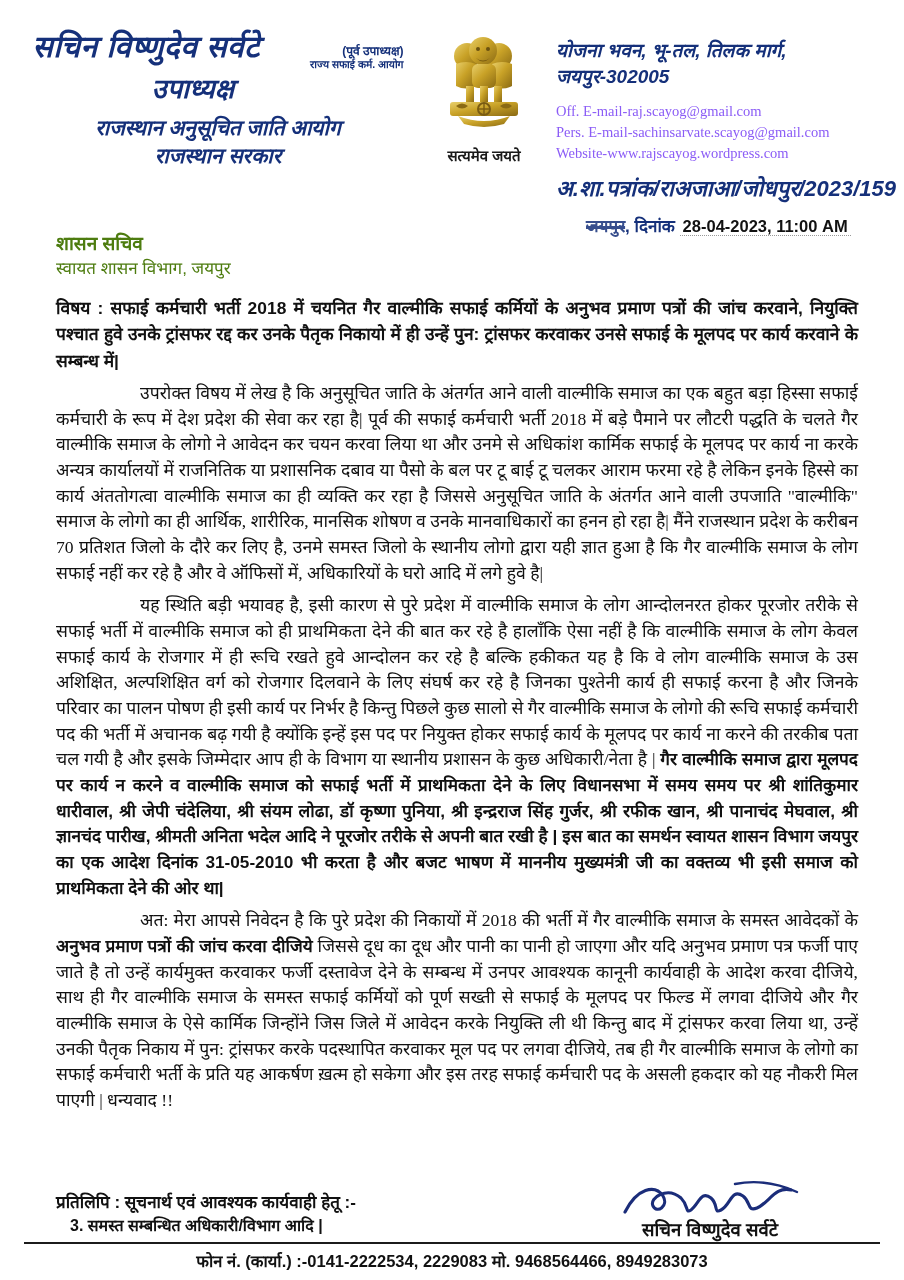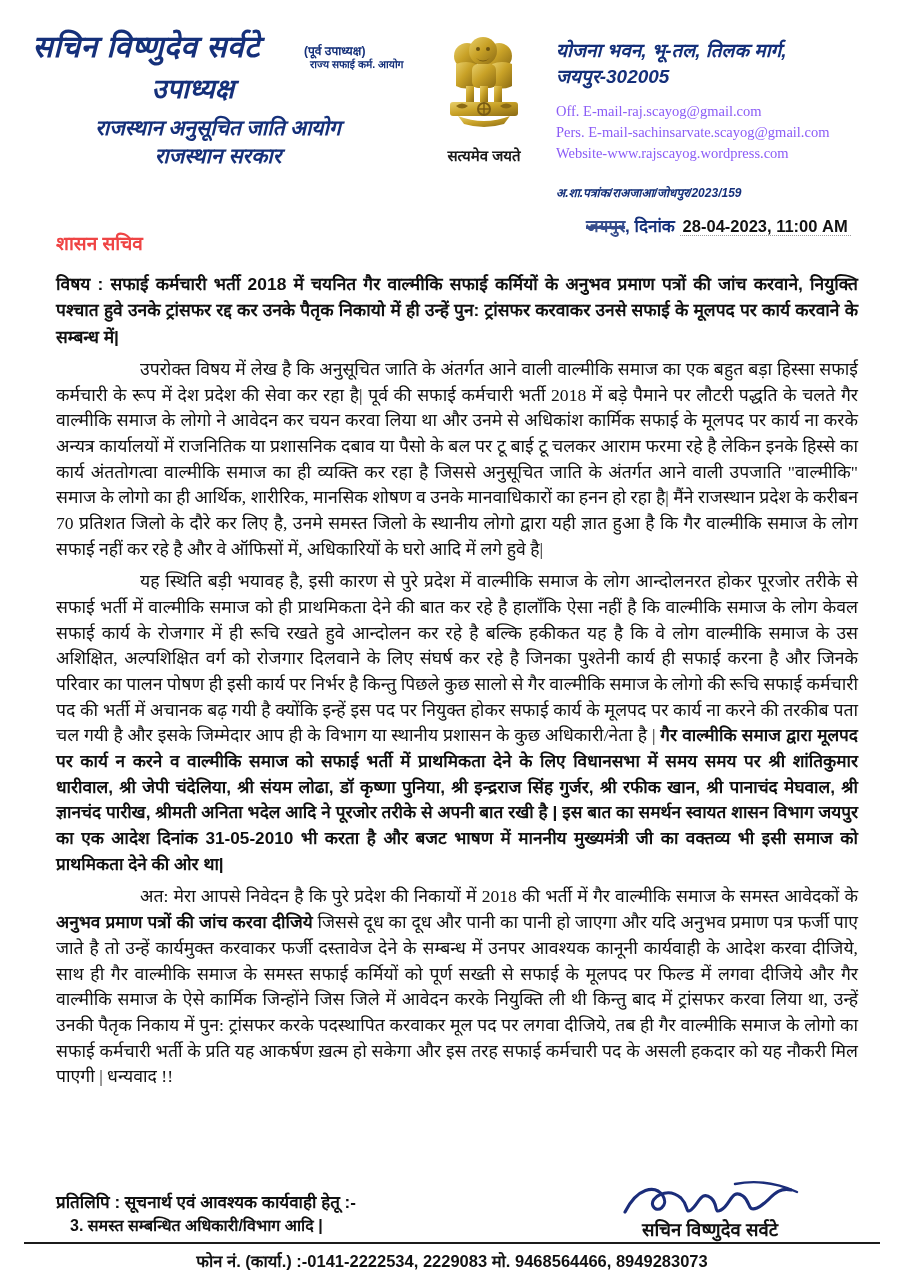--- a/index.html
+++ b/index.html
@@ -49,21 +49,21 @@
     font-size: 30px;
     font-weight: 700;
     font-style: italic;
     letter-spacing: 0.5px;
     color: #15307a;
     line-height: 1.15;
     white-space: nowrap;
   }
   .former-wrap {
     padding-top: 14px;
-    text-align: center;
+    text-align: right;
     line-height: 1.2;
   }
   .former-post {
     font-family: "Liberation Sans", "DejaVu Sans", sans-serif;
     font-size: 12px;
     font-weight: 600;
     color: #15307a;
     display: block;
     white-space: nowrap;
   }
@@ -137,23 +137,23 @@
     color: #15307a;
   }
   .contact {
     margin-top: 12px;
     font-family: "Liberation Serif", "DejaVu Serif", serif;
     font-size: 14.5px;
     line-height: 1.45;
     color: #8b5cf6;
   }
   .refno {
-    margin-top: 20px;
-    font-family: "Liberation Sans", "DejaVu Sans", sans-serif;
-    font-size: 12px;
+    margin-top: 8px;
+    font-family: "Liberation Sans", "DejaVu Sans", sans-serif;
+    font-size: 22px;
     font-weight: 700;
     font-style: italic;
     color: #15307a;
     white-space: nowrap;
   }
 
   
   .dateline {
     position: absolute;
     left: 586px;
@@ -183,21 +183,21 @@
   .body-area {
     position: absolute;
     left: 0;
     top: 232px;
     right: 0;
     padding: 0 46px 0 56px;
     box-sizing: border-box;
   }
   .recipient {
     font-family: "Liberation Sans", "DejaVu Sans", sans-serif;
-    color: #ef4444;
+    color: #4d7c0f;
   }
   .recipient .r1 {
     font-size: 19px;
     font-weight: 700;
     line-height: 1.3;
   }
   .recipient .r2 {
     font-size: 17px;
     font-weight: 400;
     line-height: 1.35;
@@ -358,20 +358,21 @@
       <span class="struck">जयपुर</span>,
       <span>दिनांक</span>
       <span class="date-val">28-04-2023, 11:00 AM</span>
     </div>
   </div>
 
   <div class="body-area">
 
     <div class="recipient">
       <div class="r1">शासन सचिव</div>
+      <div class="r2">स्वायत शासन विभाग, जयपुर</div>
     </div>
 
     <div class="subject">
       <span>विषय :</span>
       <span>सफाई कर्मचारी भर्ती 2018 में चयनित गैर वाल्मीकि सफाई कर्मियों के अनुभव प्रमाण पत्रों की जांच करवाने, नियुक्ति पश्चात हुवे उनके ट्रांसफर रद्द कर उनके पैतृक निकायो में ही उन्हें पुन: ट्रांसफर करवाकर उनसे सफाई के मूलपद पर कार्य करवाने के सम्बन्ध में|</span>
     </div>
 
     <div class="para indent">उपरोक्त विषय में लेख है कि अनुसूचित जाति के अंतर्गत आने वाली वाल्मीकि समाज का एक बहुत बड़ा हिस्सा सफाई कर्मचारी के रूप में देश प्रदेश की सेवा कर रहा है| पूर्व की सफाई कर्मचारी भर्ती 2018 में बड़े पैमाने पर लौटरी पद्धति के चलते गैर वाल्मीकि समाज के लोगो ने आवेदन कर चयन करवा लिया था और उनमे से अधिकांश कार्मिक सफाई के मूलपद पर कार्य ना करके अन्यत्र कार्यालयों में राजनितिक या प्रशासनिक दबाव या पैसो के बल पर टू बाई टू चलकर आराम फरमा रहे है लेकिन इनके हिस्से का कार्य अंततोगत्वा वाल्मीकि समाज का ही व्यक्ति कर रहा है जिससे अनुसूचित जाति के अंतर्गत आने वाली उपजाति "वाल्मीकि" समाज के लोगो का ही आर्थिक, शारीरिक, मानसिक शोषण व उनके मानवाधिकारों का हनन हो रहा है| मैंने राजस्थान प्रदेश के करीबन 70 प्रतिशत जिलो के दौरे कर लिए है, उनमे समस्त जिलो के स्थानीय लोगो द्वारा यही ज्ञात हुआ है कि गैर वाल्मीकि समाज के लोग सफाई नहीं कर रहे है और वे ऑफिसों में, अधिकारियों के घरो आदि में लगे हुवे है|</div>
 
     <div class="para indent">

